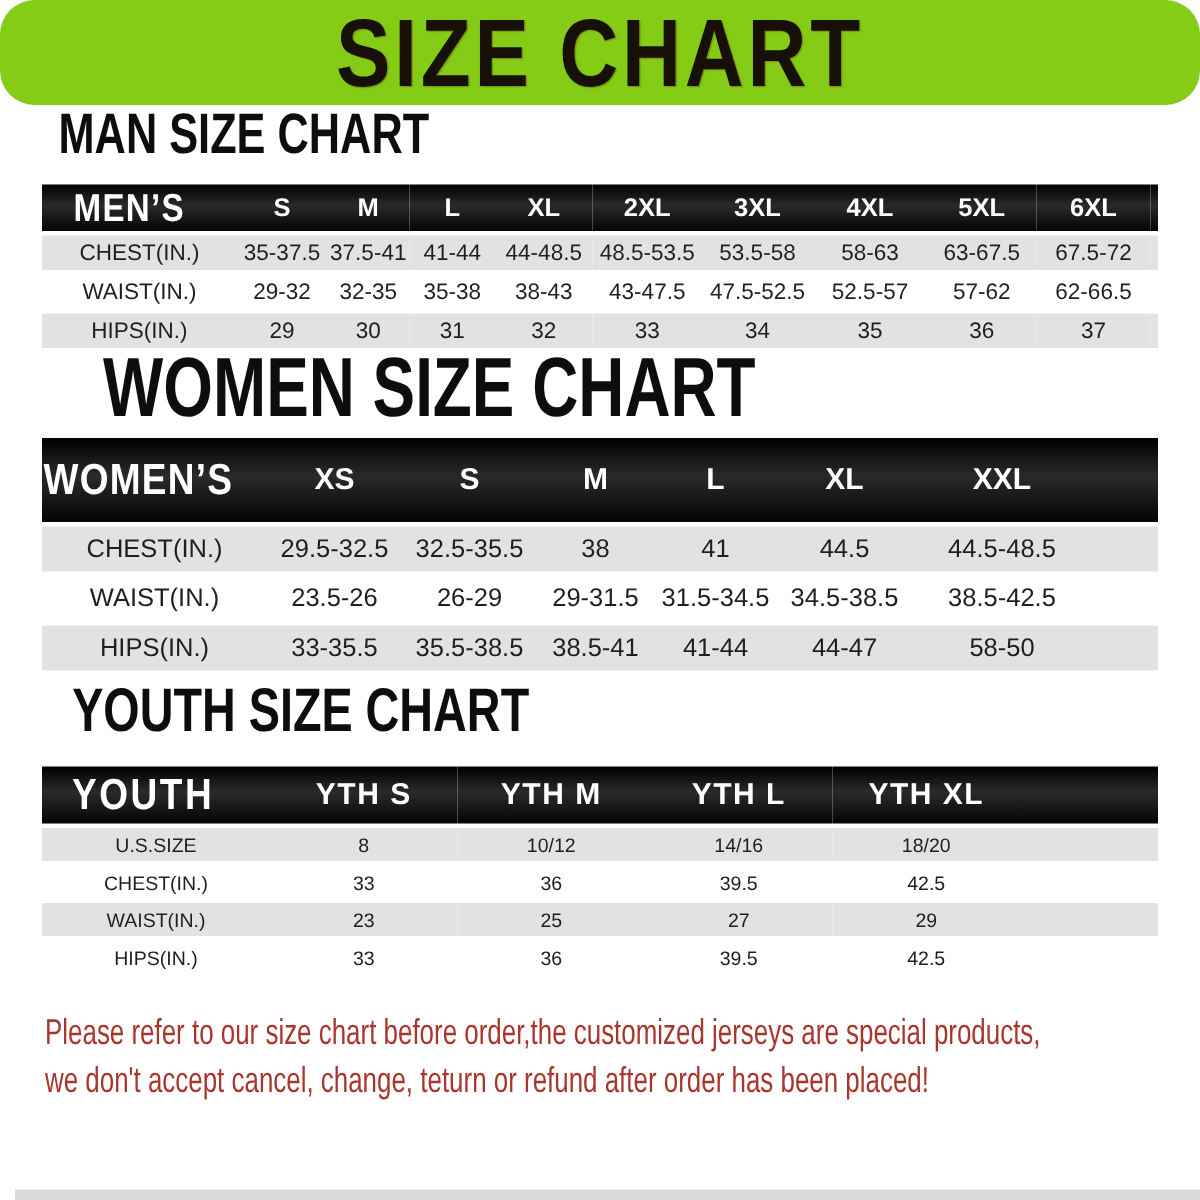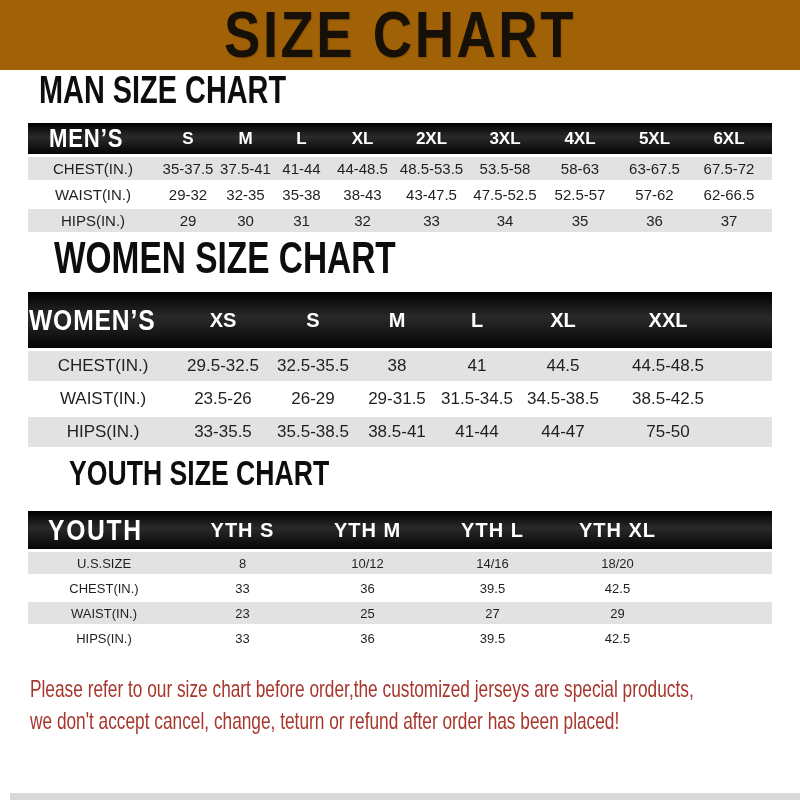--- a/index.html
+++ b/index.html
@@ -5,41 +5,41 @@
   * { box-sizing: border-box; }
   html, body { margin: 0; padding: 0; }
   body {
     width: 800px; height: 800px; overflow: hidden; position: relative;
     background: #ffffff; color: #1e1e1e;
     font-family: "Liberation Sans", "DejaVu Sans", sans-serif;
   }
 
   
   .banner {
-    height: 70px; background: #a16207;
-    display: flex; align-items: center; justify-content: center;
+    height: 70px; background: #84cc16;
+    display: flex; align-items: center; justify-content: center; border-radius: 23px;
   }
   .banner-title {
     display: inline-block; white-space: nowrap;
     font-weight: 700; font-size: 64px; line-height: 66px;
     letter-spacing: 3px; color: #161006;
     transform: scaleX(0.85); transform-origin: center;
     text-shadow: 1px 1px 1px rgba(120,60,0,0.45);
   }
 
   
   h2.section-heading { margin: 0; text-align: left; color: #0d0d0d; font-weight: 700; }
   .section-heading .cond {
     display: inline-block; white-space: nowrap;
     transform: scaleX(0.76); transform-origin: center;
     letter-spacing: 0px;
   }
   .h-man   { font-size: 38px; line-height: 40px; margin-top: 14px; }
-  .h-women { font-size: 44px; line-height: 46px; margin-top: 16px; }
-  .h-youth { font-size: 35px; line-height: 46px; margin-top: 20px; padding-left: 28px; }
+  .h-women { font-size: 56px; line-height: 46px; margin-top: 16px; }
+  .h-youth { font-size: 41px; line-height: 46px; margin-top: 20px; }
 
   
   table.size-table {
     width: 744px; margin-left: 28px;
     border-collapse: separate; border-spacing: 0 3px;
     table-layout: fixed;
   }
   .size-table thead th {
     background: linear-gradient(180deg, #000000 0%, #2a2a2a 45%, #040404 100%);
     color: #ffffff; font-weight: 700; text-align: center; padding: 0;
@@ -213,21 +213,21 @@
         <td>38.5-42.5</td>
         <td></td>
       </tr>
       <tr>
         <td>HIPS(IN.)</td>
         <td>33-35.5</td>
         <td>35.5-38.5</td>
         <td>38.5-41</td>
         <td>41-44</td>
         <td>44-47</td>
-        <td>75-50</td>
+        <td>58-50</td>
         <td></td>
       </tr>
     </tbody>
   </table>
 </section>
 
 <section>
   <h2 class="section-heading h-youth">
     <span class="cond">YOUTH SIZE CHART</span>
   </h2>

